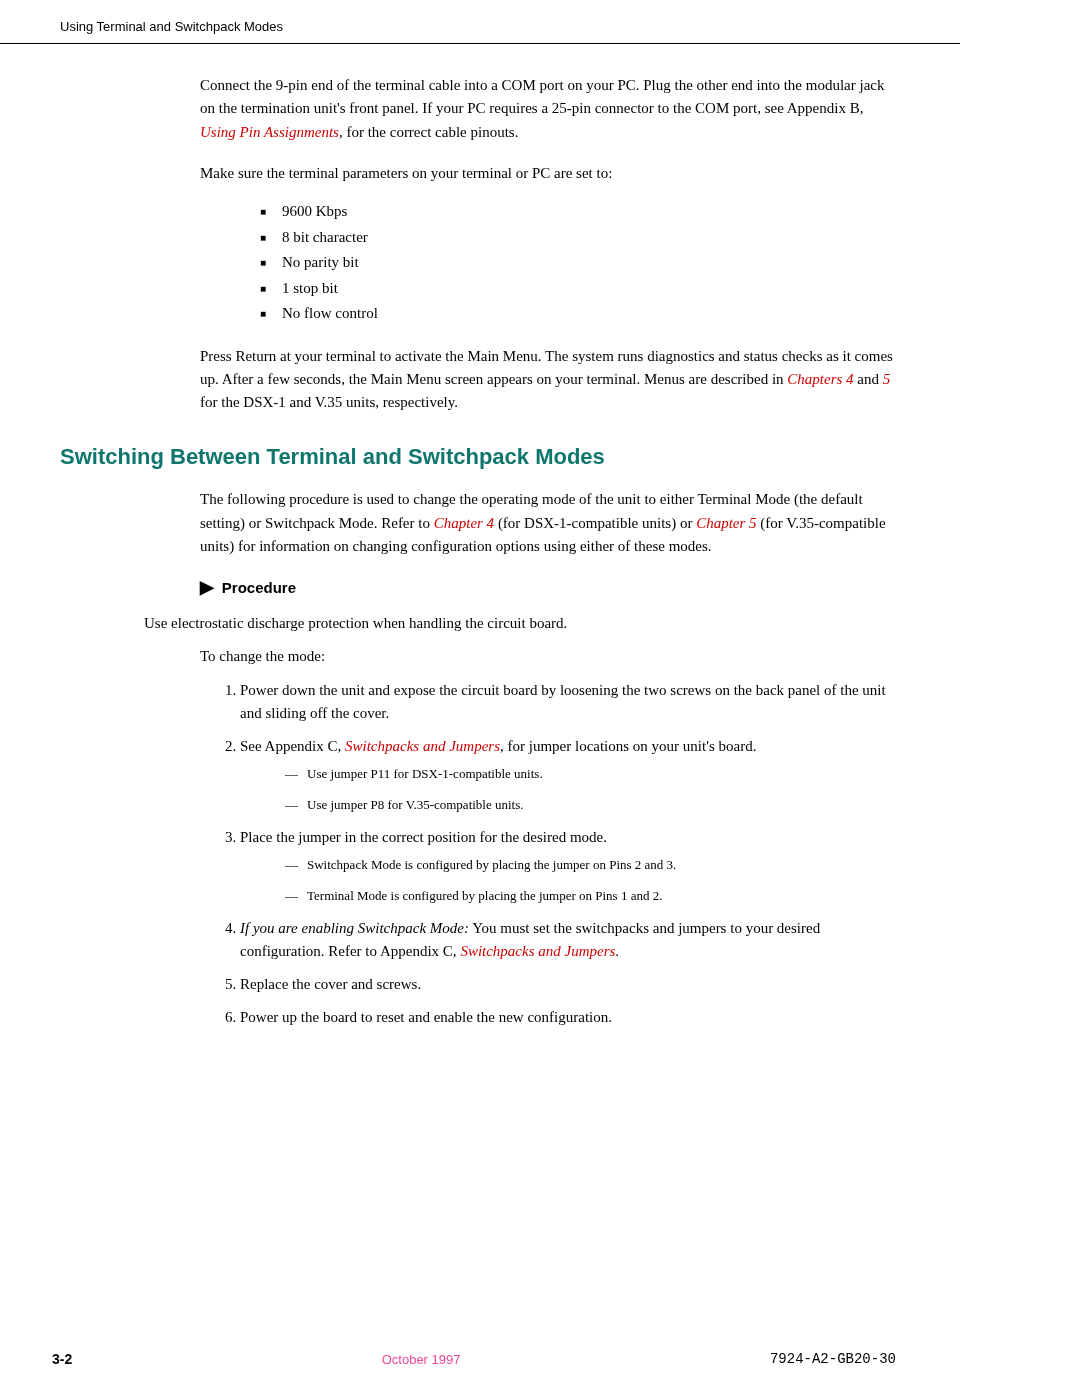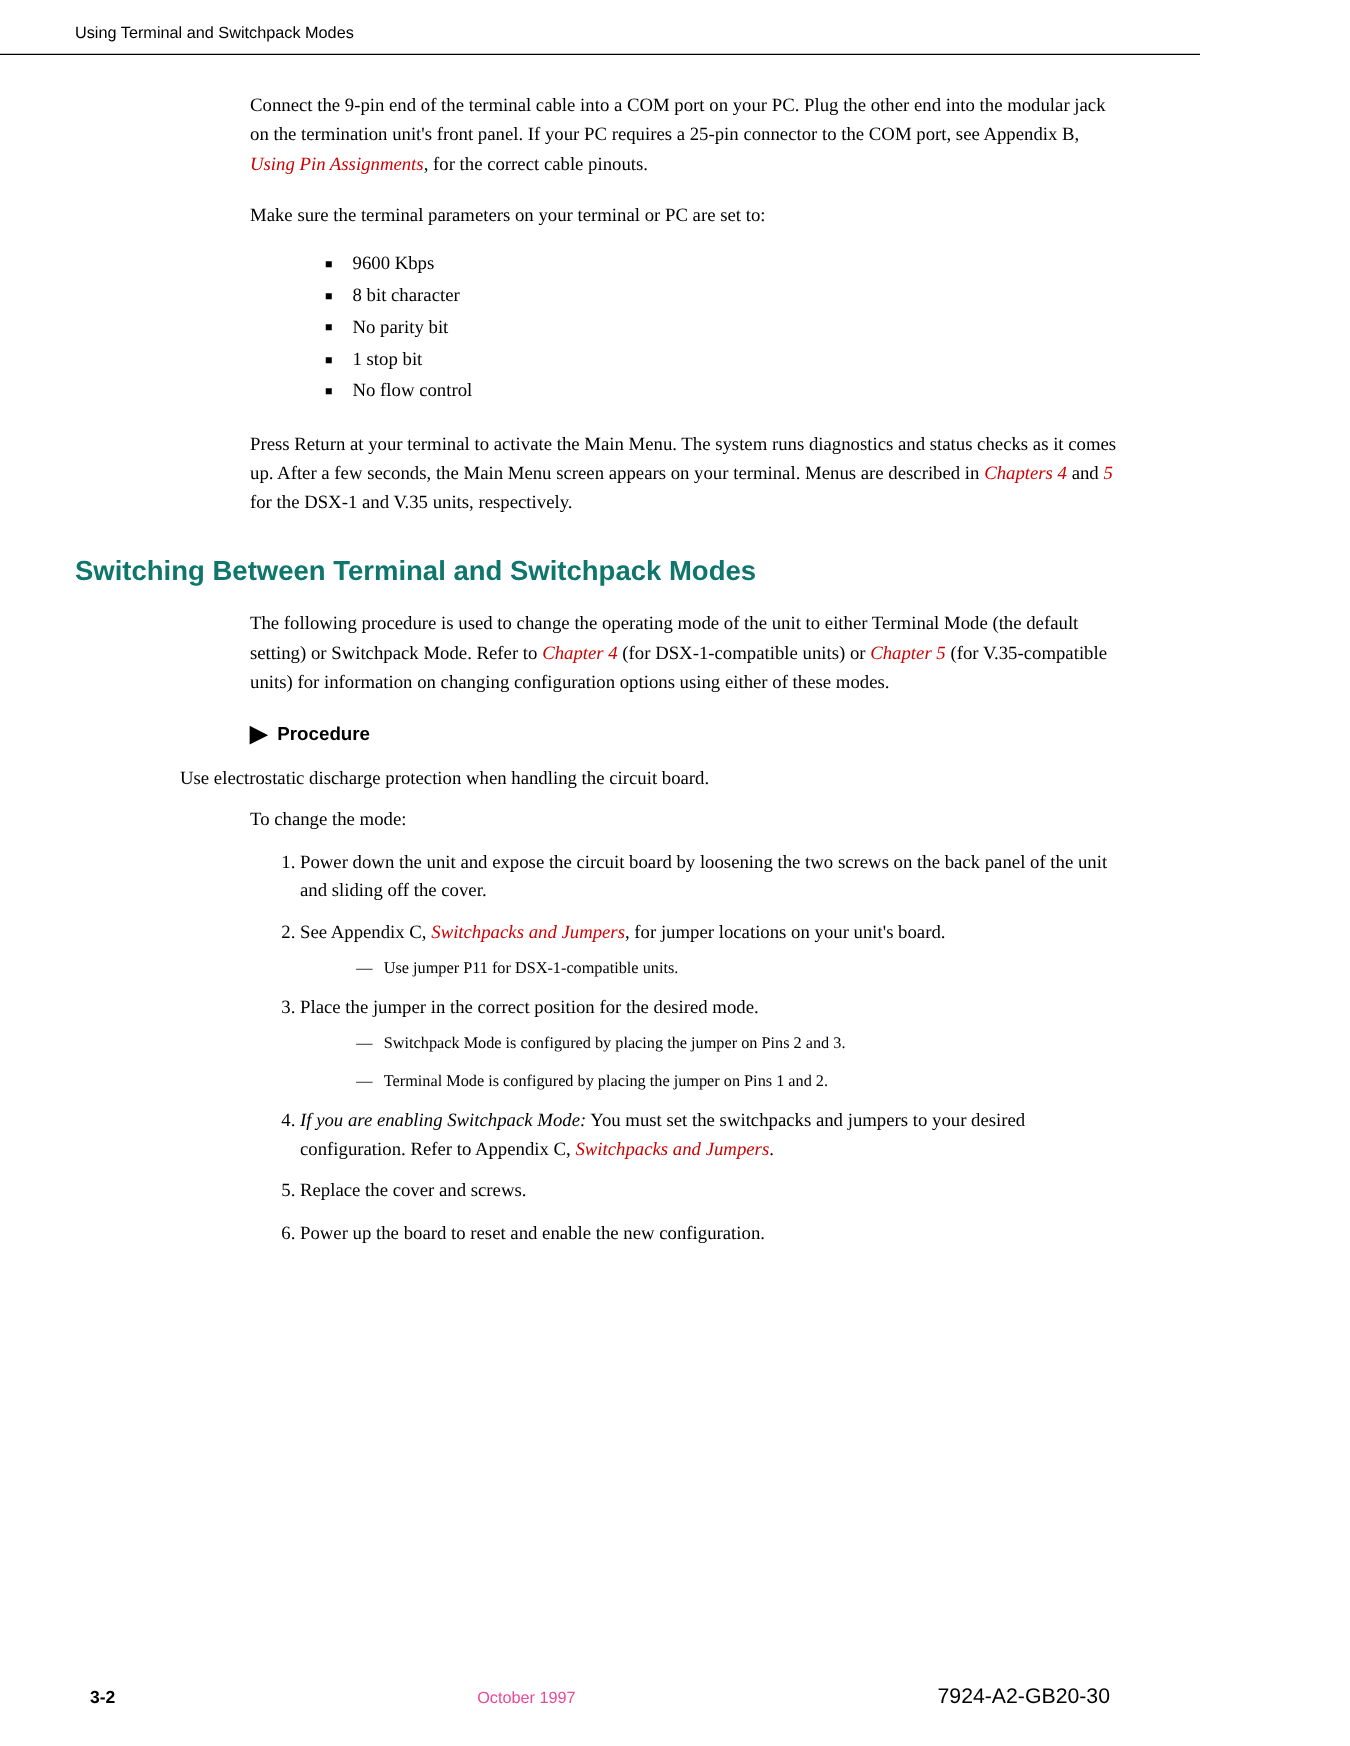--- a/index.html
+++ b/index.html
@@ -163,43 +163,43 @@
     .sub-bullet-list li::before {
       content: "—";
       position: absolute;
       left: 0;
     }
 
     .footer {
       position: absolute;
       bottom: 30px;
       left: 0;
-      right: 0;
+      right: 12px;
       display: flex;
       justify-content: space-between;
       align-items: center;
-      padding: 0 72px;
+      padding: 0 52px;
       border-top: none;
     }
 
     .footer-left {
       font-family: Arial, Helvetica, sans-serif;
       font-size: 14px;
       font-weight: bold;
     }
 
     .footer-center {
       font-family: Arial, Helvetica, sans-serif;
       font-size: 13px;
       color: #ec4899;
     }
 
     .footer-right {
-      font-family: Liberation Sans, sans-serif;
-      font-size: 17px;
+      font-family: Liberation Mono, monospace;
+      font-size: 14px;
       color: #000000;
     }
   </style>
 </head>
 <body>
 
 <div class="page">
 
   <div class="header-bar">
     <span class="header-text">Using Terminal and Switchpack Modes</span>
@@ -259,20 +259,21 @@
 
       <li>
         <span>Power down the unit and expose the circuit board by loosening the two screws on the back panel of the unit and sliding off the cover.</span>
       </li>
 
       <li>
         <span>See Appendix C,</span>
         <span> </span><span class="link-red">Switchpacks and Jumpers</span><span>, for jumper locations on your unit's board.</span>
         <ul class="sub-bullet-list">
           <li>Use jumper P11 for DSX-1-compatible units.</li>
+          <li>Use jumper P8 for V.35-compatible units.</li>
         </ul>
       </li>
 
       <li>
         <span>Place the jumper in the correct position for the desired mode.</span>
         <ul class="sub-bullet-list">
           <li>Switchpack Mode is configured by placing the jumper on Pins 2 and 3.</li>
           <li>Terminal Mode is configured by placing the jumper on Pins 1 and 2.</li>
         </ul>
       </li>

